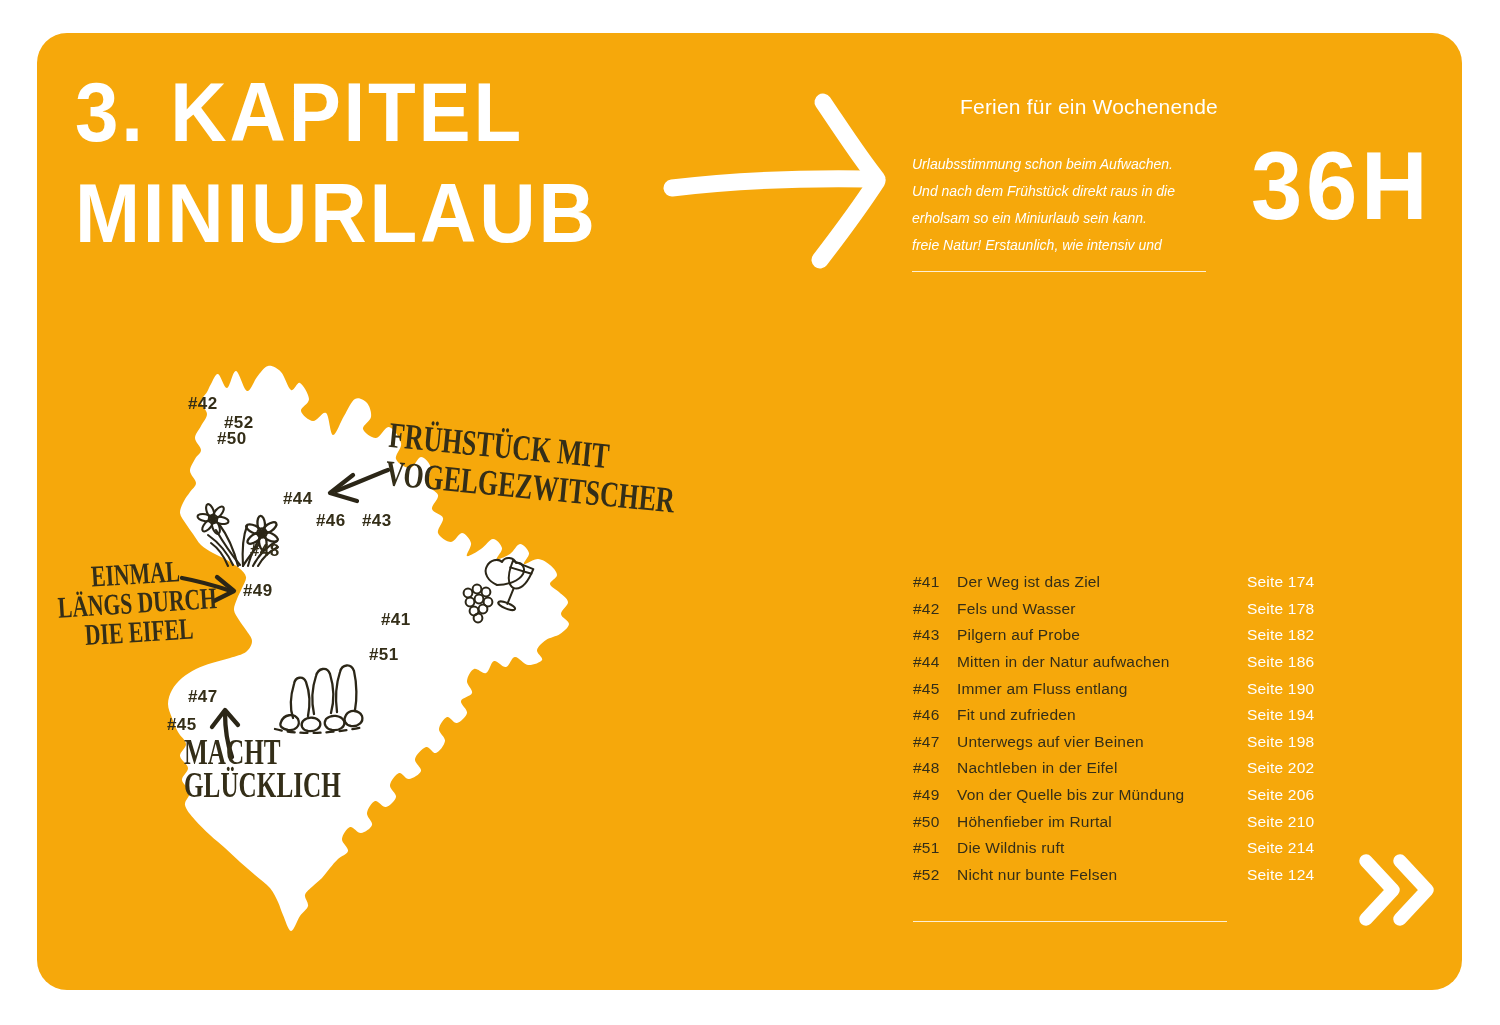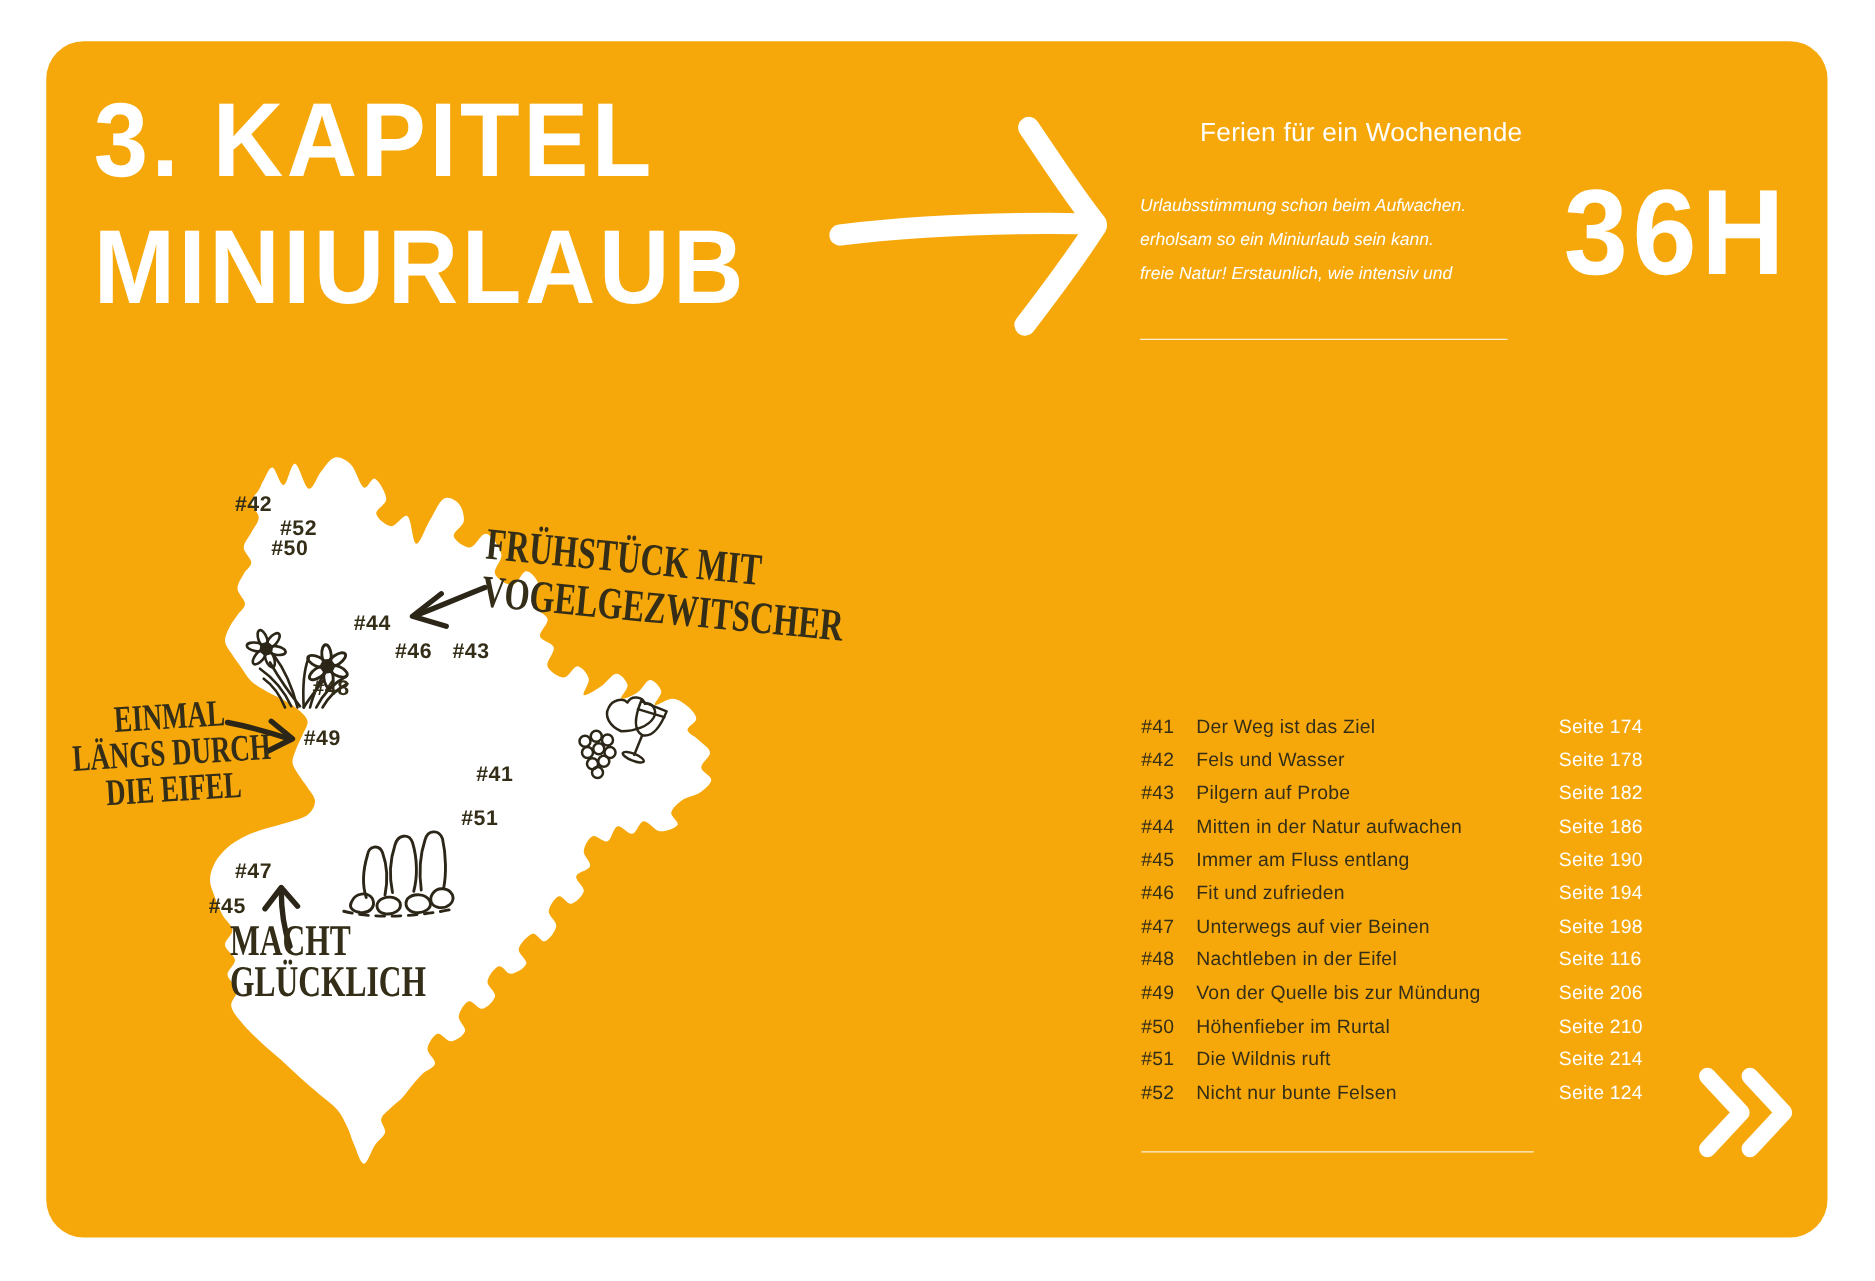--- a/index.html
+++ b/index.html
@@ -151,20 +151,21 @@
   </svg>
 
   <h1 class="chapter-title">
     <div>3. KAPITEL</div>
     <div>MINIURLAUB</div>
   </h1>
 
   <div class="intro-heading">Ferien für ein Wochenende</div>
   <div class="intro-body">
     <div>Urlaubsstimmung schon beim Aufwachen.</div>
+    <div>Und nach dem Frühstück direkt raus in die</div>
     <div>erholsam so ein Miniurlaub sein kann.</div>
     <div>freie Natur! Erstaunlich, wie intensiv und</div>
   </div>
   <div class="rule rule-top"></div>
   <div class="duration-badge">36H</div>
 
   <span class="mlabel" style="left:188px;top:395px">#42</span>
   <span class="mlabel" style="left:224px;top:414px">#52</span>
   <span class="mlabel" style="left:217px;top:430px">#50</span>
   <span class="mlabel" style="left:283px;top:490px">#44</span>
@@ -223,21 +224,21 @@
       <span class="toc-page">Seite 194</span>
     </div>
     <div class="toc-row">
       <span class="toc-num">#47</span>
       <span class="toc-title">Unterwegs auf vier Beinen</span>
       <span class="toc-page">Seite 198</span>
     </div>
     <div class="toc-row">
       <span class="toc-num">#48</span>
       <span class="toc-title">Nachtleben in der Eifel</span>
-      <span class="toc-page">Seite 116</span>
+      <span class="toc-page">Seite 202</span>
     </div>
     <div class="toc-row">
       <span class="toc-num">#49</span>
       <span class="toc-title">Von der Quelle bis zur Mündung</span>
       <span class="toc-page">Seite 206</span>
     </div>
     <div class="toc-row">
       <span class="toc-num">#50</span>
       <span class="toc-title">Höhenfieber im Rurtal</span>
       <span class="toc-page">Seite 210</span>

